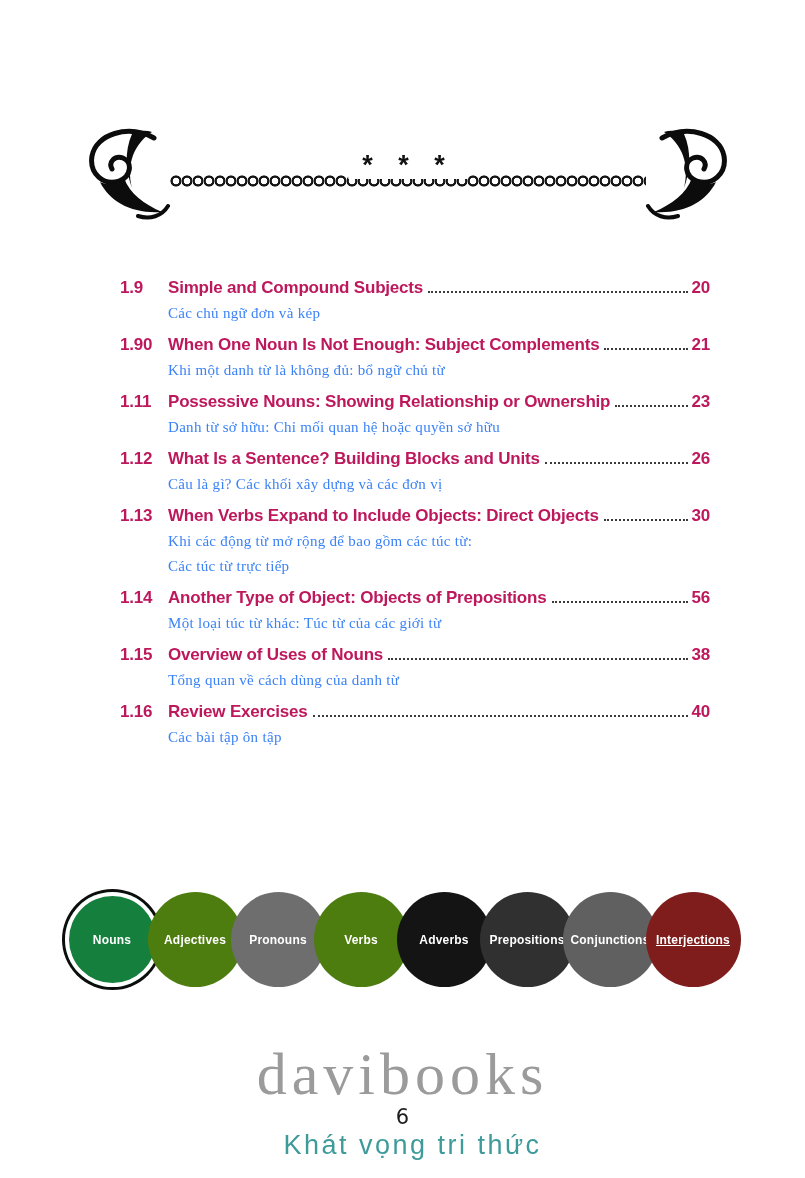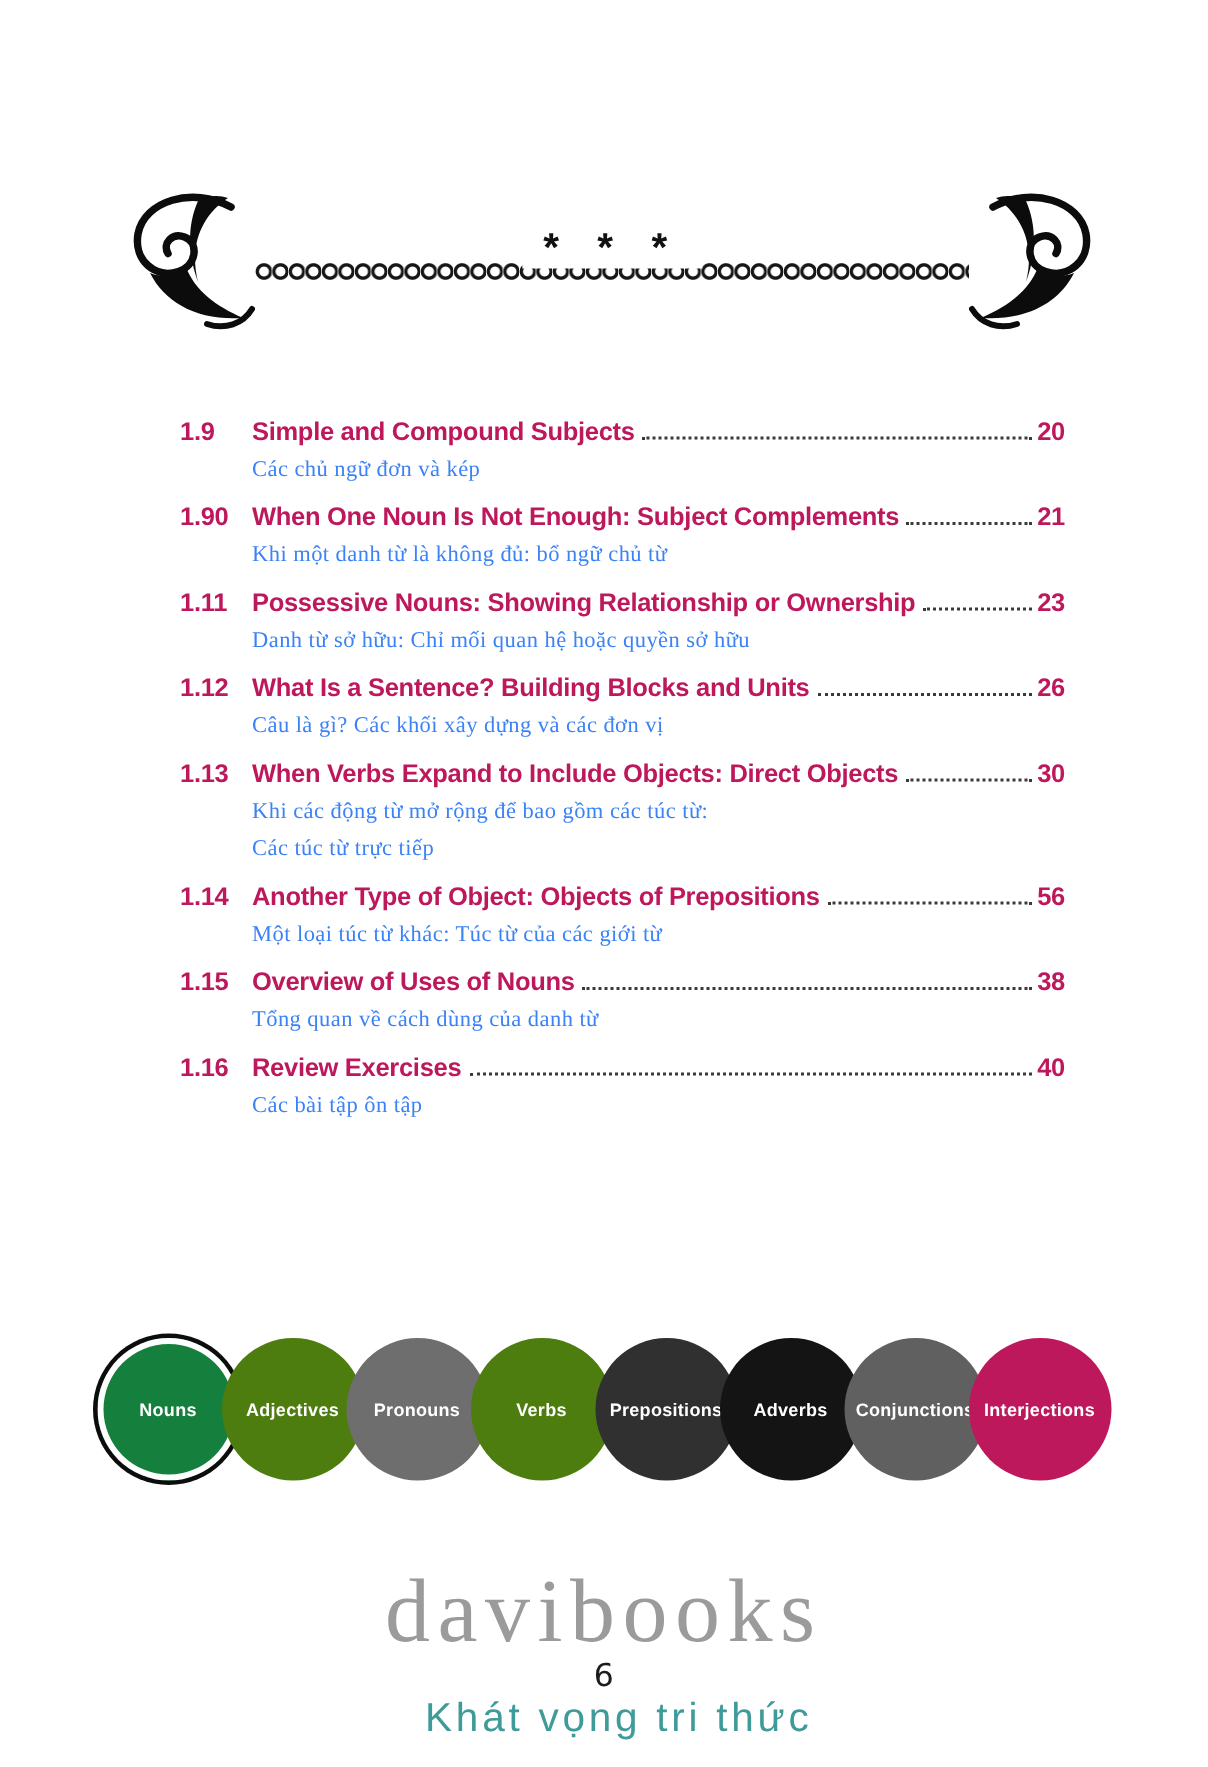--- a/index.html
+++ b/index.html
@@ -255,33 +255,33 @@
     </div>
 
     <div class="circle" style="background-color: rgb(110, 110, 110);">
       <span>Pronouns</span>
     </div>
 
     <div class="circle" style="background-color: #4d7c0f;">
       <span>Verbs</span>
     </div>
 
+    <div class="circle" style="background-color: rgb(20, 20, 20);">
+      <span>Adverbs</span>
+    </div>
+
     <div class="circle" style="background-color: rgb(48, 48, 48);">
       <span>Prepositions</span>
     </div>
 
-    <div class="circle" style="background-color: rgb(20, 20, 20);">
-      <span>Adverbs</span>
-    </div>
-
     <div class="circle" style="background-color: rgb(96, 96, 96);">
       <span>Conjunctions</span>
     </div>
 
-    <div class="circle" style="background-color: #be185d;">
+    <div class="circle" style="background-color: #7f1d1d; text-decoration: underline;">
       <span>Interjections</span>
     </div>
   </div>
 
   <div class="footer">
     <div class="brand" style="color: rgb(155, 155, 155);">davibooks</div>
     <div class="pageno">6</div>
     <div class="tagline" style="color: rgb(63, 154, 154); margin-left: 20px;">Khát vọng tri thức</div>
   </div>
 

